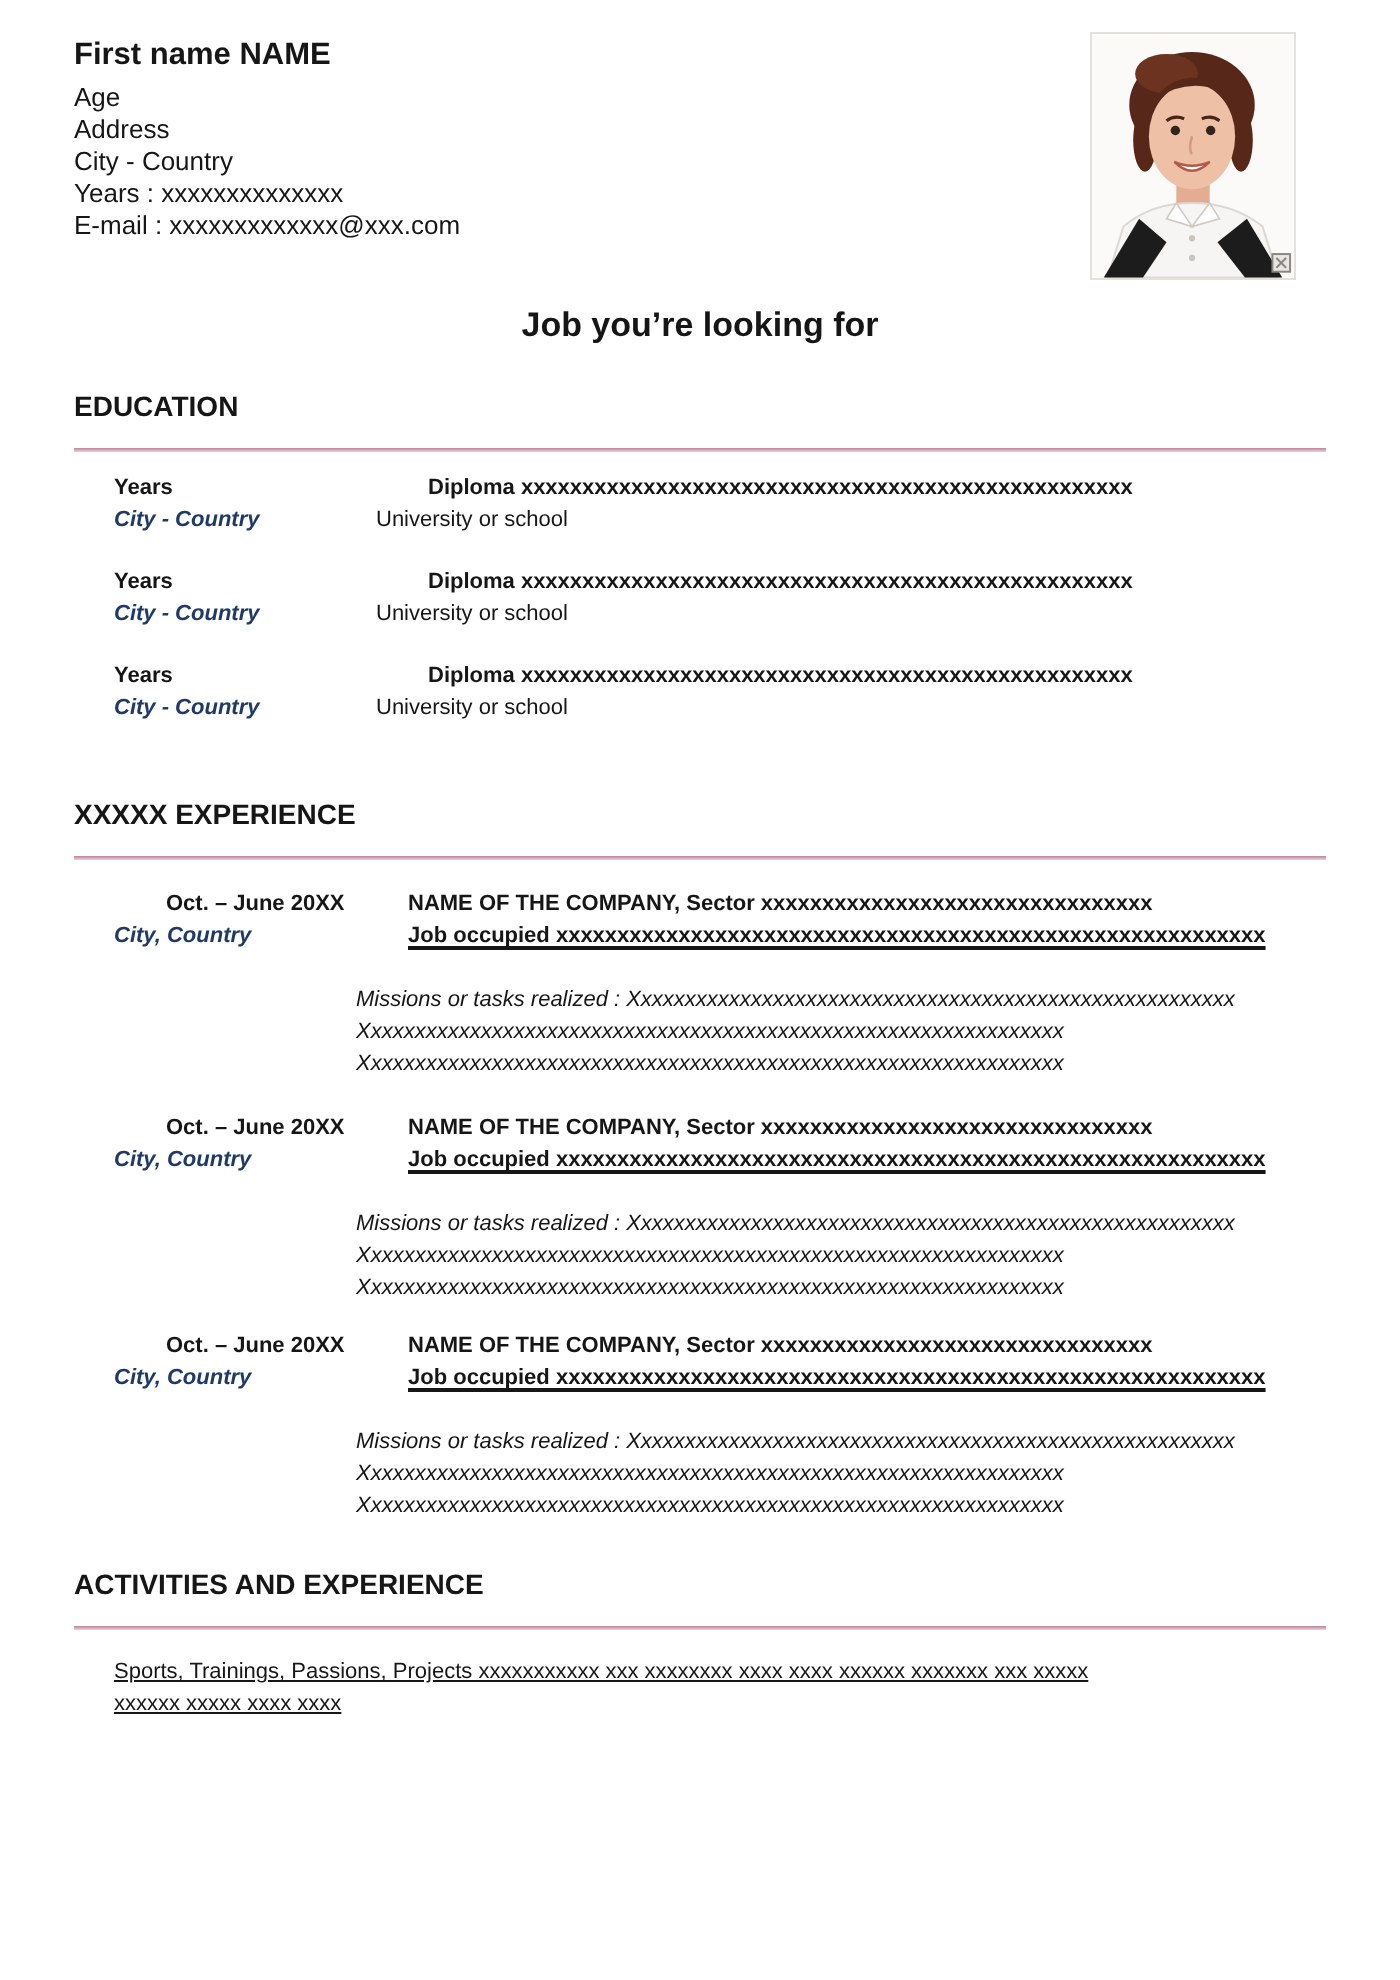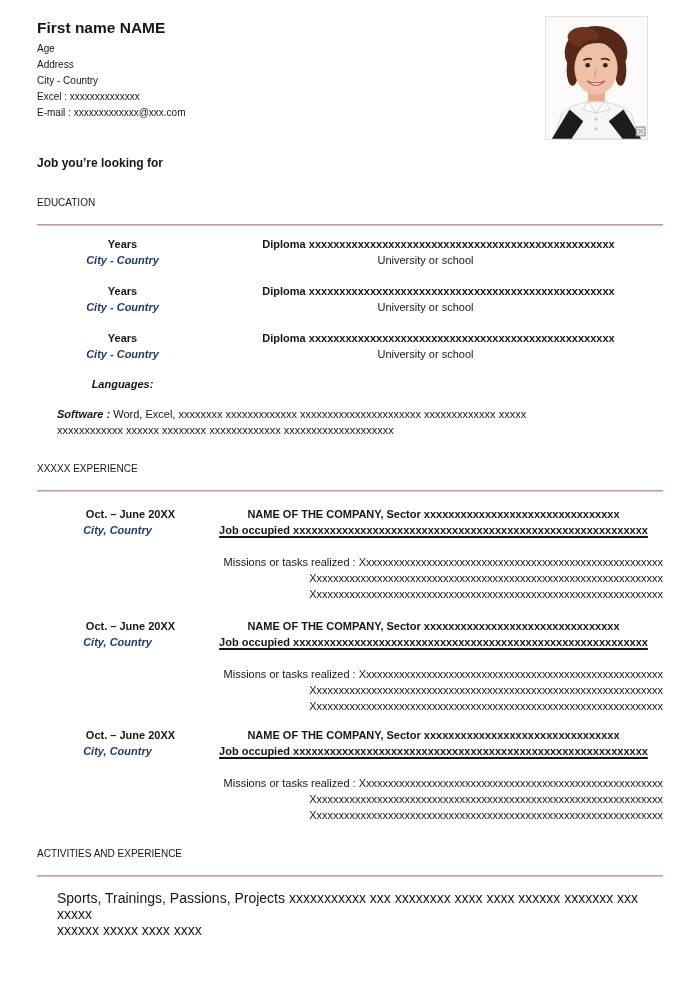--- a/index.html
+++ b/index.html
@@ -9,46 +9,46 @@
     font-family:"Liberation Sans","DejaVu Sans",sans-serif;
     color:#161616;
     position:relative;
     overflow:hidden;
   }
   .page { position:relative; width:700px; height:814px; padding:18px 37px 0 37px; }
 
   
   .header-left { width:420px; }
   .name { font-size:15.5px; font-weight:bold; line-height:20px; margin-bottom:3px; }
-  .contact-line { font-size:10px; line-height:16px; }
+  .contact-line { font-size:13px; line-height:16px; }
 
   .photo {
     position:absolute; left:545px; top:16px;
     width:103px; height:124px;
     border:1px solid #e4e0dc; background:#fbfaf9;
   }
   .photo svg { display:block; width:100%; height:100%; }
 
   .job-title {
     margin-top:33px;
-    text-align:left;
-    font-size:12px; font-weight:bold; line-height:18px;
+    text-align:center;
+    font-size:17px; font-weight:bold; line-height:18px;
   }
 
   
   .section-heading {
-    font-size:10px; font-weight:normal; line-height:18px;
+    font-size:14px; font-weight:bold; line-height:18px;
     margin-top:22px;
   }
   .rule {
     height:2px; width:626px; margin-top:12px;
     background:linear-gradient(#bd8396,#ecd4da);
   }
 
-  .row { display:flex; padding-left:20px;text-align:center; }
+  .row { display:flex; padding-left:20px; }
   .row .col-left { flex:0 0 auto; }
   .row .col-right { flex:1 1 auto; }
   .edu-row .col-left { width:131px; }
   .job-row .col-left { width:121px; }
 
   .t { font-size:11px; line-height:16px; }
   .b { font-weight:bold; }
   .navy { color:#1f3a68; font-weight:bold; font-style:italic; }
   .nowrap { white-space:nowrap;padding-left:26px; }
 
@@ -58,37 +58,37 @@
   .lang-label { font-weight:bold; font-style:italic; }
 
   .software { margin-top:14px; padding-left:20px; font-size:11px; line-height:16px; width:626px; }
   .sw-label { font-weight:bold; font-style:italic; }
 
   .job-row { margin-top:16px; }
   .job-row.first { margin-top:14px; }
   .job-occupied { font-weight:bold; text-decoration:underline; text-decoration-thickness:1.5px; text-underline-offset:2px; }
   .missions {
     margin-top:16px; margin-left:141px; width:485px;
-    font-size:11px; line-height:16px; text-align:right;
+    font-size:11px; line-height:16px; text-align:left;font-style:italic;
   }
   .missions div { white-space:nowrap; }
 
-  .activities-text { margin-top:13px; padding-left:20px; font-size:14px; line-height:16px; width:626px; }
+  .activities-text { margin-top:13px; padding-left:20px; font-size:11px; line-height:16px; width:626px;text-decoration:underline; }
 </style>
 </head>
 <body>
 
 <div class="page">
 
   <div class="header-left">
     <div class="name">First name NAME</div>
     <div class="contact-line">Age</div>
     <div class="contact-line">Address</div>
     <div class="contact-line">City - Country</div>
-    <div class="contact-line">Excel : xxxxxxxxxxxxxx</div>
+    <div class="contact-line">Years : xxxxxxxxxxxxxx</div>
     <div class="contact-line">E-mail : xxxxxxxxxxxxx@xxx.com</div>
   </div>
 
   <div class="photo">
     <svg viewBox="0 0 103 124">
       <rect x="0" y="0" width="103" height="124" fill="#fbfaf9"></rect>
 
       <ellipse cx="51" cy="36" rx="32" ry="27" fill="#57281a"></ellipse>
       <ellipse cx="38" cy="20" rx="16" ry="10" fill="#6b3320"></ellipse>
       <ellipse cx="27" cy="54" rx="6" ry="16" fill="#57281a"></ellipse>
@@ -158,32 +158,24 @@
       <div class="b">Years</div>
       <div class="navy">City - Country</div>
     </div>
     <div class="col-right">
       <div class="b nowrap">Diploma xxxxxxxxxxxxxxxxxxxxxxxxxxxxxxxxxxxxxxxxxxxxxxxxxx</div>
       <div>University or school</div>
     </div>
   </div>
 
   <div class="row edu-row lang-row t">
-    <div class="col-left">
-      <div class="lang-label">Languages:</div>
-    </div>
-    <div class="col-right">
-    </div>
-  </div>
-
-  <p class="software">
-    <span class="sw-label">Software :</span>
-    <span>Word, Excel, xxxxxxxx xxxxxxxxxxxxx xxxxxxxxxxxxxxxxxxxxxx xxxxxxxxxxxxx xxxxx</span><br>
-    <span>xxxxxxxxxxxx xxxxxx xxxxxxxx xxxxxxxxxxxxx xxxxxxxxxxxxxxxxxxxx</span>
-  </p>
+    <div class="col-right">
+    </div>
+  </div>
+
 
   <div class="section-heading">XXXXX EXPERIENCE</div>
   <div class="rule"></div>
 
   <div class="row job-row first t">
     <div class="col-left">
       <div class="b nowrap">Oct. – June 20XX</div>
       <div class="navy">City, Country</div>
     </div>
     <div class="col-right">

